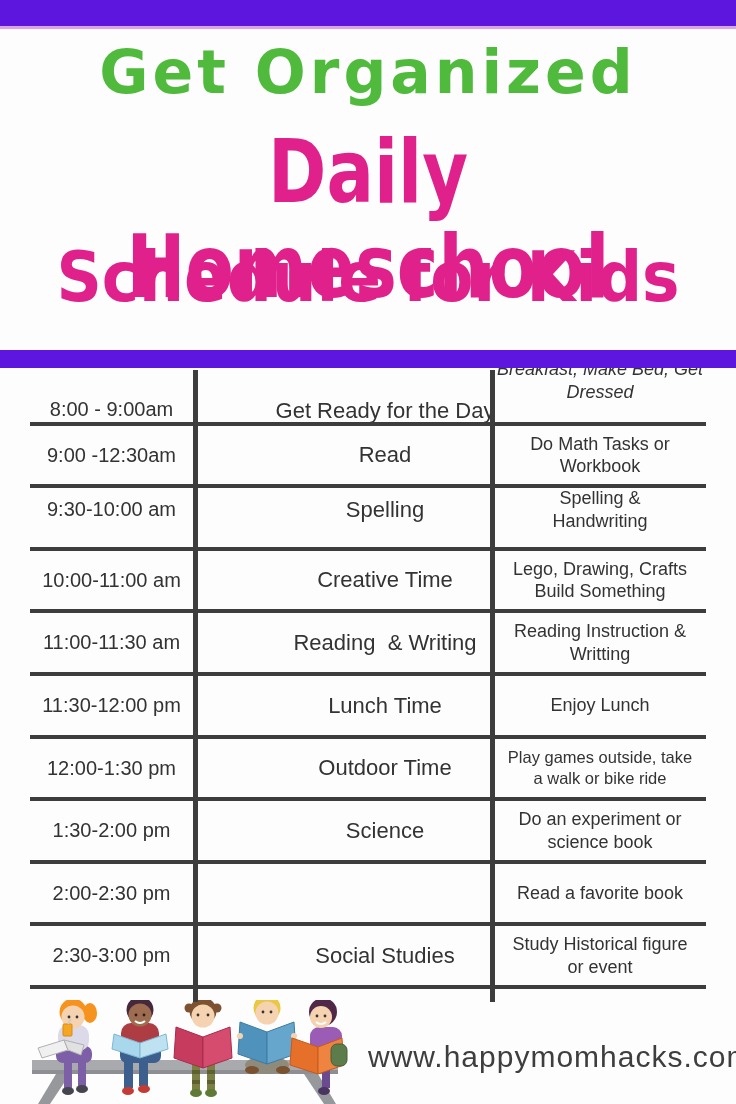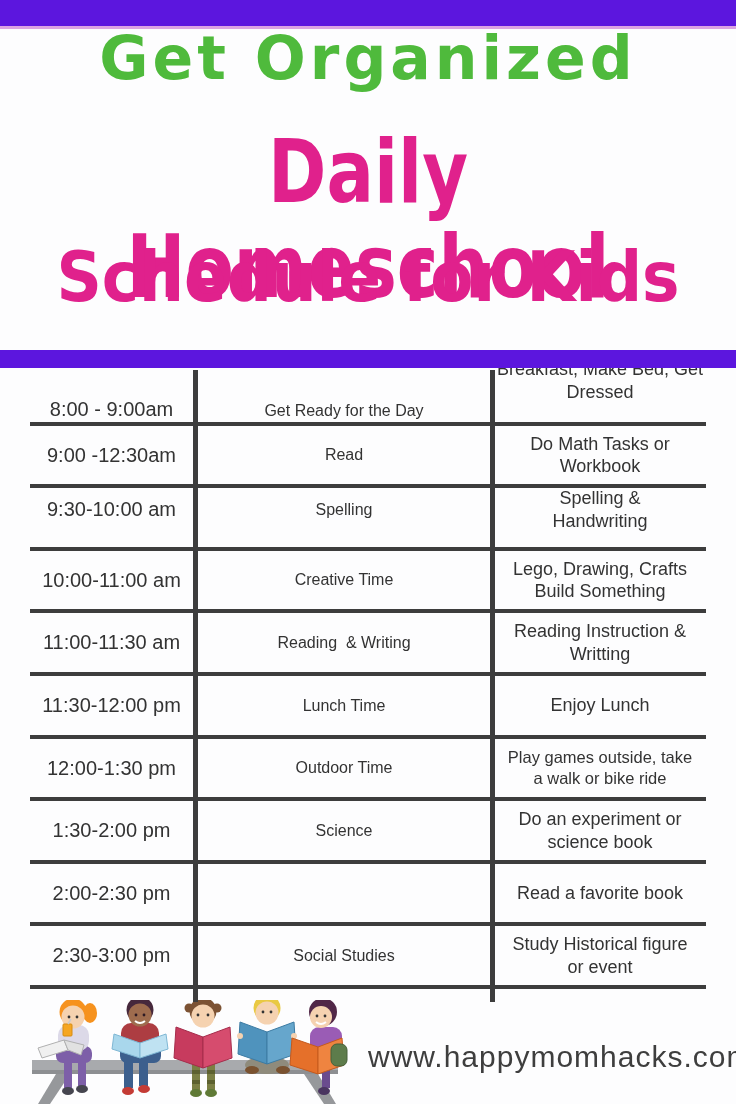--- a/index.html
+++ b/index.html
@@ -7,41 +7,41 @@
     position:relative;width:736px;height:1104px;overflow:hidden;
     background:#fdfdfe;font-family:"Liberation Sans","DejaVu Sans",sans-serif;
   }
   
   .topbar{position:absolute;top:0;left:0;width:736px;height:26px;background:#5c16de;z-index:6;}
   .topbar-accent{position:absolute;top:26px;left:0;width:736px;height:3px;background:#dba4e2;z-index:6;}
   .divider{position:absolute;top:350px;left:0;width:736px;height:18px;background:#5c16de;z-index:6;}
   
   .title{position:absolute;left:0;right:0;text-align:center;margin:0;font-weight:bold;line-height:1.08;
          font-family:"DejaVu Sans","Liberation Sans",sans-serif;}
-  .title-green{top:26px;font-size:60px;color:#4fba3c;letter-spacing:4px;}
+  .title-green{top:40px;font-size:60px;color:#4fba3c;letter-spacing:4px;}
   .title-pink-1{top:124px;font-size:88px;color:#e0218c;transform:scaleX(0.80);transform-origin:50% 50%;}
   .title-pink-2{top:240px;font-size:70px;color:#e0218c;transform:scaleX(0.90);transform-origin:50% 50%;}
   
   .hline{position:absolute;left:30px;width:676px;height:4px;background:#3d3d3d;z-index:3;}
   .vline{position:absolute;top:370px;height:632px;width:5px;background:#3d3d3d;z-index:3;}
   .v1{left:193px;} .v2{left:490px;}
   
   .cell{position:absolute;display:flex;align-items:center;justify-content:center;
         text-align:center;color:#333333;z-index:1;white-space:pre-wrap;}
   .col-time{left:30px;width:163px;font-size:20px;}
-  .col-subj{left:198px;width:292px;font-size:16px;}
+  .col-subj{left:198px;width:292px;font-size:22px;padding-left:41px;}
   .col-act{left:495px;width:210px;font-size:18px;line-height:1.25;}
   .col-act.small{font-size:16.5px;}
   .y1{top:352px;height:70px;}  .y2{top:426px;height:58px;}
   .y3{top:488px;height:43px;}  .y4{top:551px;height:58px;}
   .y5{top:613px;height:59px;}  .y6{top:676px;height:59px;}
   .y7{top:739px;height:58px;}  .y8{top:801px;height:59px;}
   .y9{top:864px;height:58px;}  .y10{top:926px;height:59px;}
   .r1-time{padding-top:22px;}  .r1-subj{padding-top:24px;}
-  .r1-act{align-items:flex-start;padding-top:6px;}
+  .r1-act{align-items:flex-start;padding-top:6px;font-style:italic;}
   
   .website{position:absolute;top:1040px;left:368px;font-size:30px;color:#3e3e3e;
            letter-spacing:1px;z-index:2;}
   .kids{position:absolute;left:26px;top:1000px;width:324px;height:104px;z-index:2;}
 </style>
 </head>
 <body>
 
 <div class="page">
 

